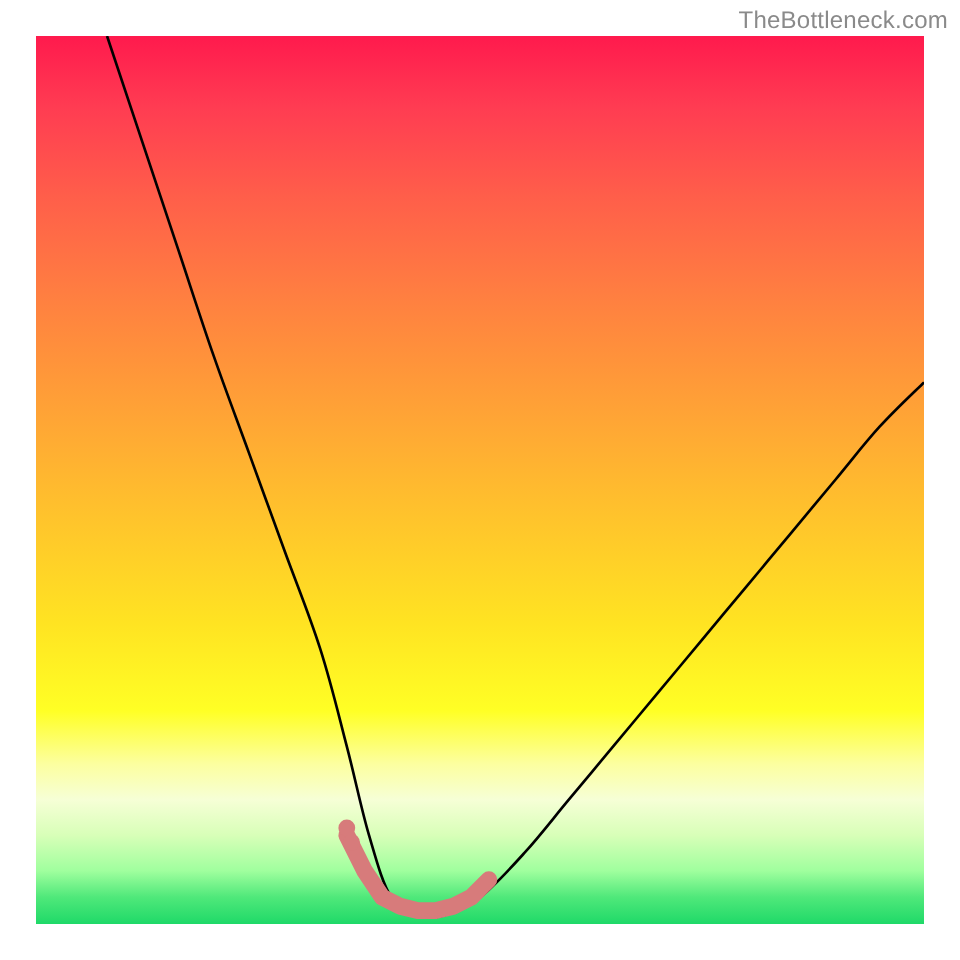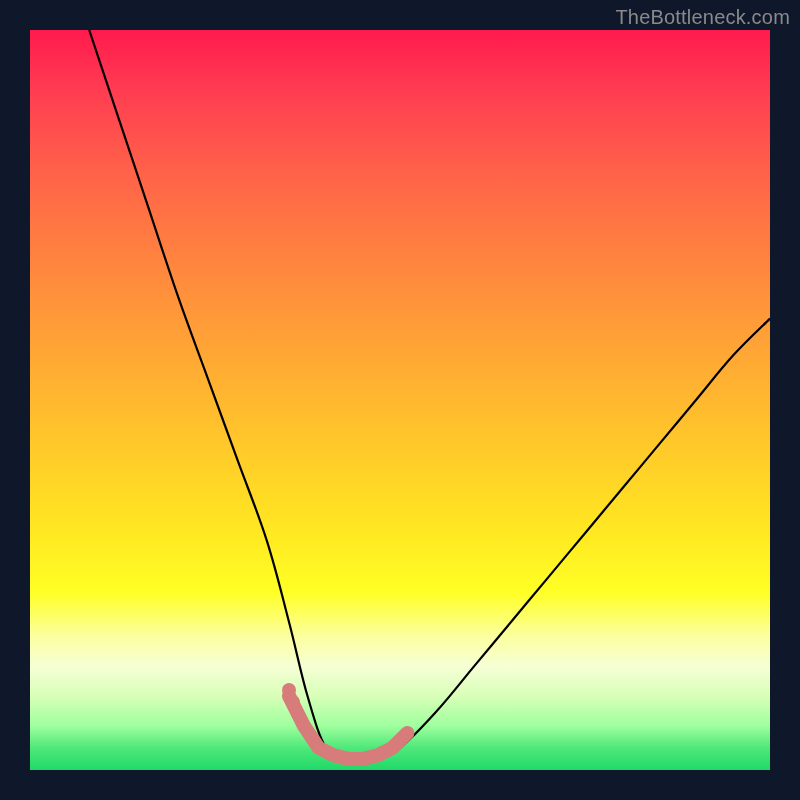--- a/index.html
+++ b/index.html
@@ -1,20 +1,20 @@
 <!DOCTYPE html>
 <html><head>
 <meta charset="utf-8">
 <style>
   * { margin: 0; padding: 0; box-sizing: border-box; }
   html, body { width: 800px; height: 800px; overflow: hidden; background: #000; }
   .container {
     width: 800px;
     height: 800px;
-    background: #0f172a;
+    background: #ffffff;
     position: relative;
   }
   .plot-area {
     position: absolute;
     left: 30px;
     top: 30px;
     width: 740px;
     height: 740px;
     background: linear-gradient(to bottom,
       #ff1a4d 0%,

